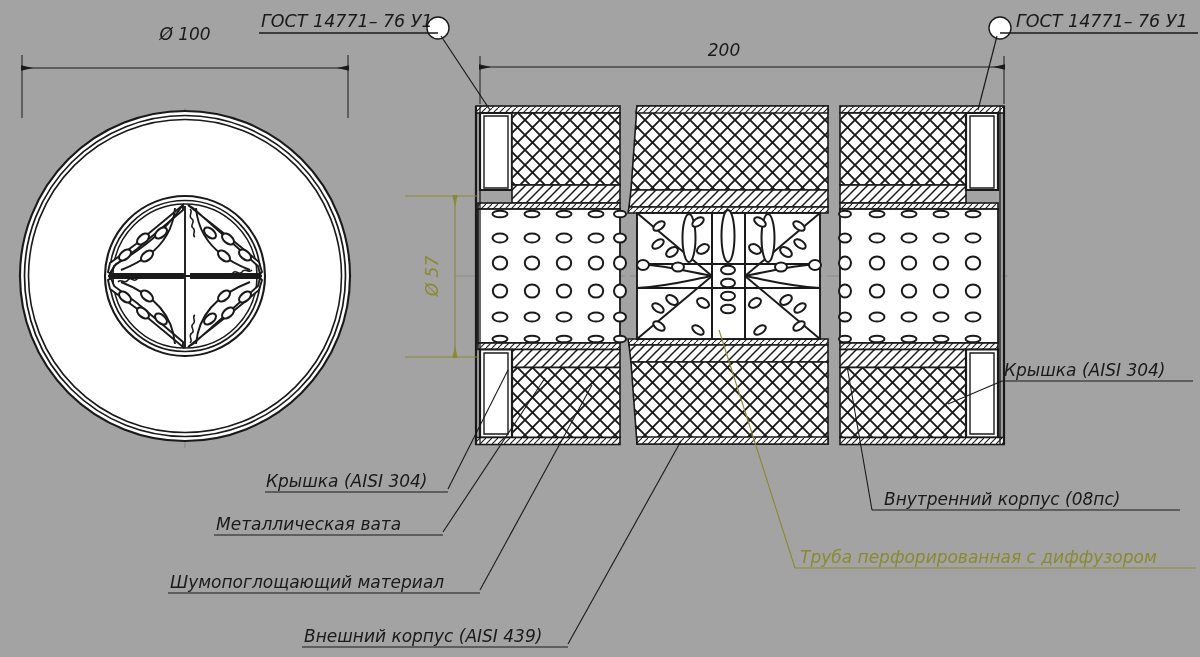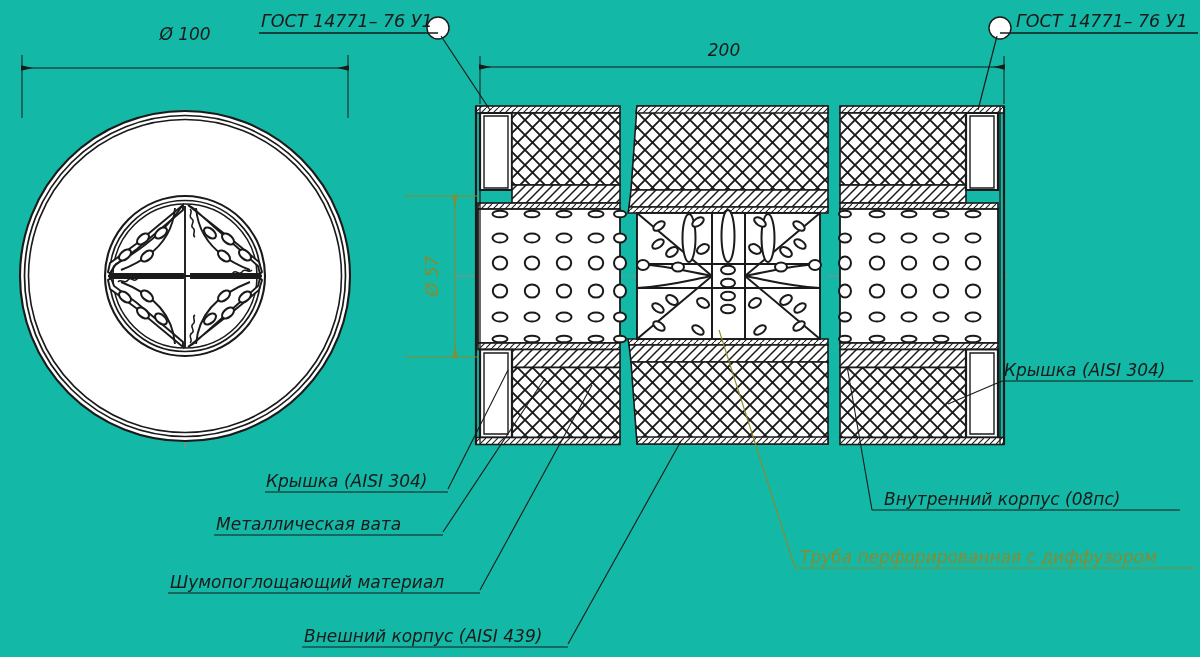--- a/index.html
+++ b/index.html
@@ -1,20 +1,20 @@
 <!DOCTYPE html>
 <html><head>
 <meta charset="utf-8">
 <style>
   html,body{margin:0;padding:0;background:#ffffff;}
   body{
     width:1200px;height:657px;overflow:hidden;
     font-family:"DejaVu Sans","Liberation Sans",sans-serif;
   }
-  #stage{position:relative;width:1200px;height:657px;background:#14b8a6;}
+  #stage{position:relative;width:1200px;height:657px;background:#a3a3a3;}
   svg#drawing{position:absolute;left:0;top:0;width:1200px;height:657px;}
 
   .lbl{
     font-family:"DejaVu Sans","Liberation Sans",sans-serif;
     font-style:italic;
     font-size:17px;
     fill:#1a1a1a;
     white-space:pre;
   }
   .lbl-olive{ fill:#8a8a2e; }

